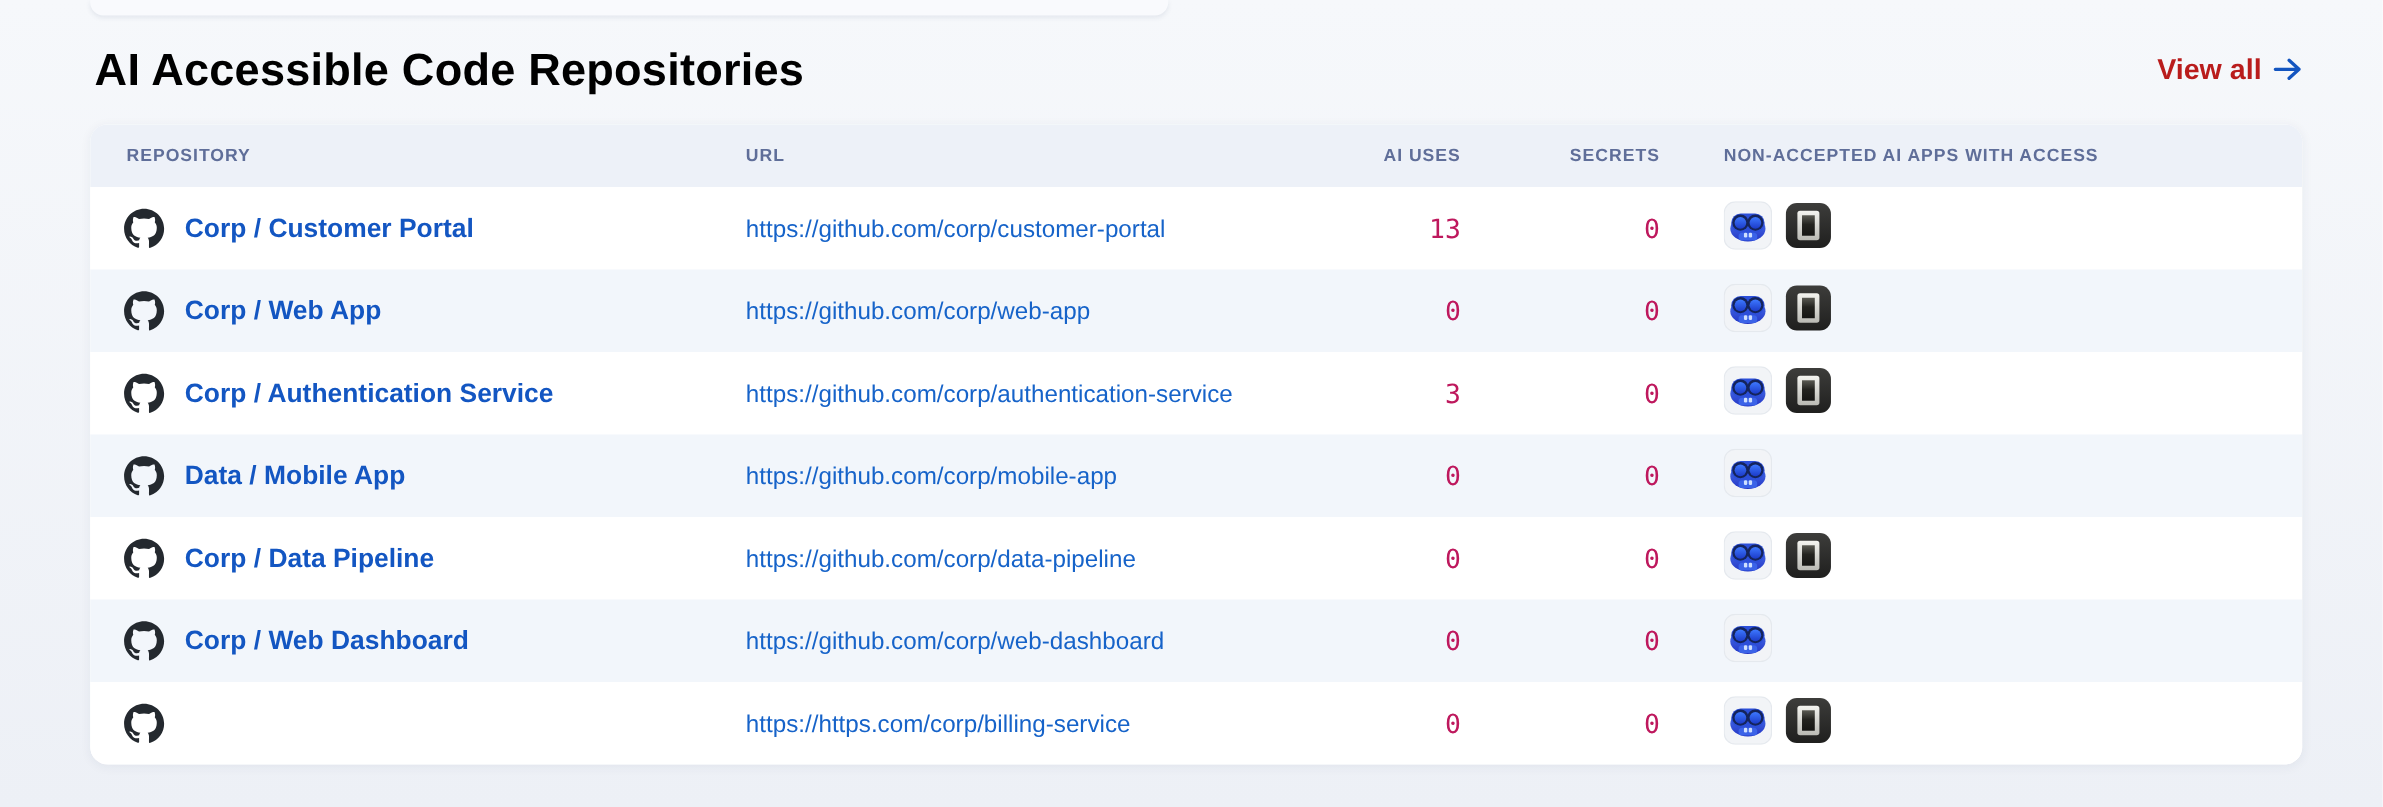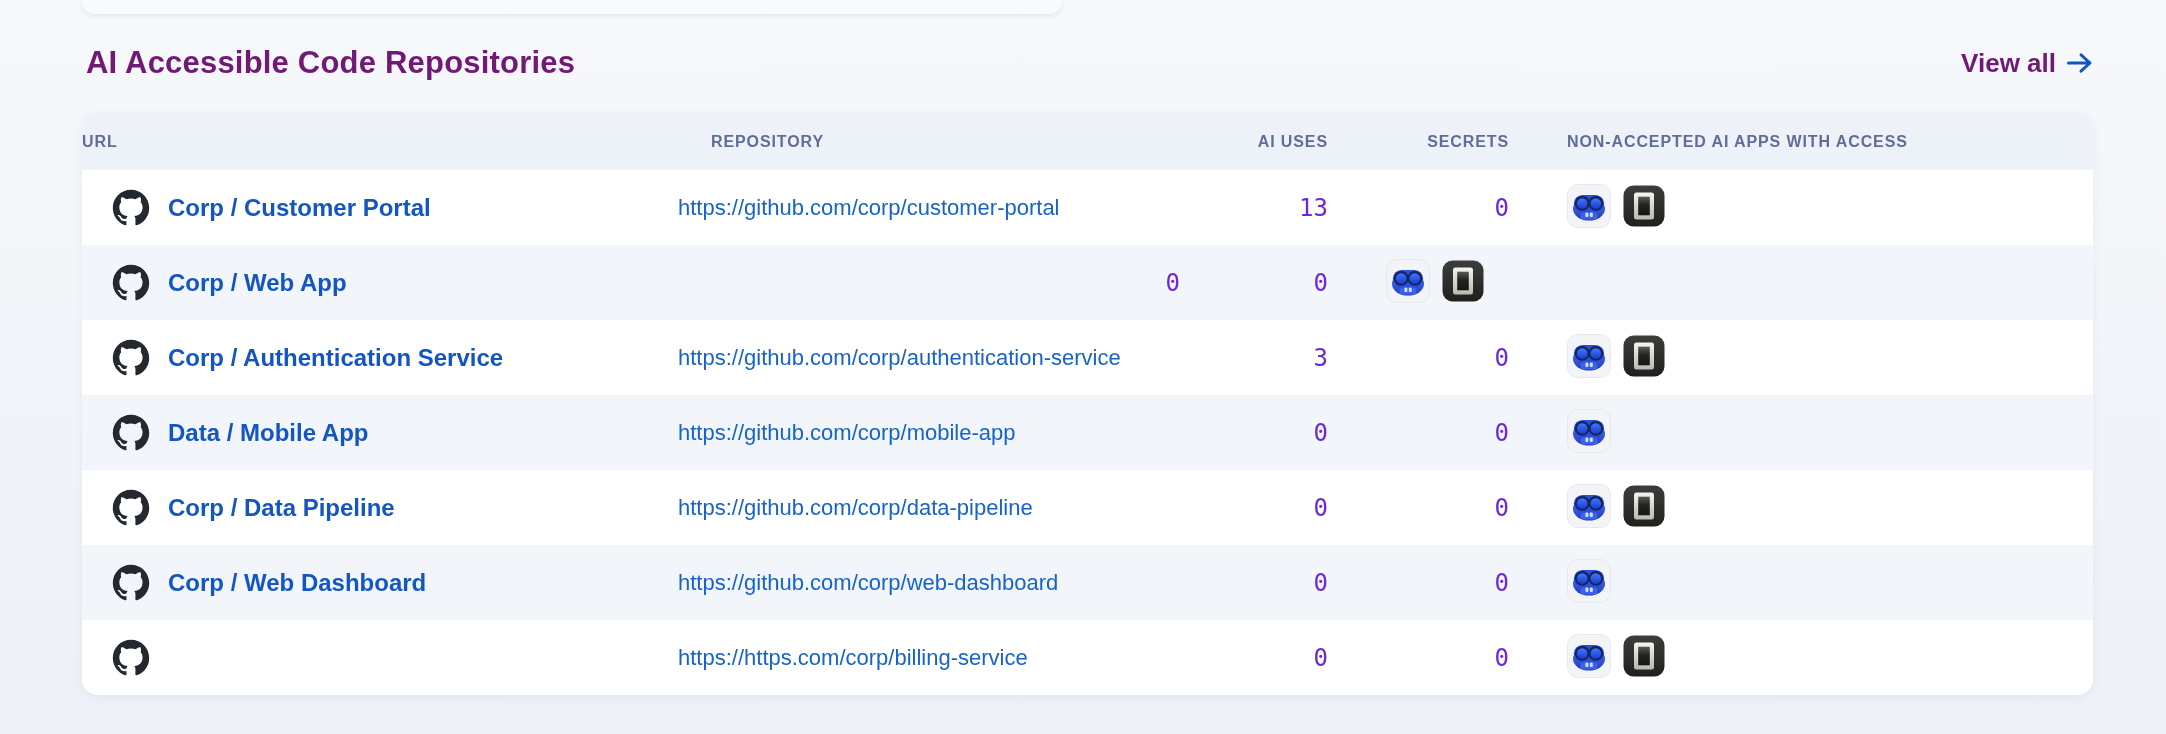--- a/index.html
+++ b/index.html
@@ -16,25 +16,25 @@
     background:#f9fafd;
     border-radius:0 0 12px 12px;
     box-shadow:0 2px 5px rgba(45,65,105,0.10);
   }
 
   .section-header {
     position:absolute; left:86px; top:34px; width:2007px; height:58px;
     display:flex; align-items:center; justify-content:space-between;
   }
   .section-title {
-    font-size:31px; font-weight:800; color:#701a75; letter-spacing:0.2px;
+    font-size:41px; font-weight:800; color:#000000; letter-spacing:0.2px;
   }
   .view-all {
     display:flex; align-items:center; gap:10px;
-    font-size:26px; font-weight:700; color:#701a75;
+    font-size:26px; font-weight:700; color:#b91c1c;
     text-decoration:none; cursor:pointer;
   }
   .view-all svg { display:block; }
 
   .card {
     position:absolute; left:82px; top:113px; width:2011px; height:582px;
     background:#ffffff; border-radius:16px;
     box-shadow:0 2px 10px rgba(30,50,90,0.06);
     overflow:hidden;
   }
@@ -64,21 +64,21 @@
   .repo-link {
     font-size:24px; font-weight:700; color:#1356c2;
     text-decoration:none; cursor:pointer; white-space:nowrap;
   }
   .url-link {
     font-size:22px; font-weight:400; color:#1663c9;
     text-decoration:none; cursor:pointer; white-space:nowrap;text-align:right;
   }
   .num-cell {
     font-family:"DejaVu Sans Mono", monospace;
-    font-size:24px; color:#6d28d9; text-align:right;
+    font-size:24px; color:#be185d; text-align:right;
   }
   .apps-cell { display:flex; align-items:center; gap:12px; padding-left:58px; }
   .app-icon { display:block; flex:none; }
 </style>
 </head>
 <body>
 
 <div class="top-sliver"></div>
 
 <div class="section-header">
@@ -88,22 +88,22 @@
     <span>
       <svg width="27" height="22" viewBox="0 0 27 22" fill="none">
         <path d="M2.5 11 H23.5 M15 2.8 L24 11 L15 19.2" stroke="#1355c0" stroke-width="3" stroke-linecap="round" stroke-linejoin="round"></path>
       </svg>
     </span>
   </a>
 </div>
 
 <div class="card">
   <div class="grid-row table-header">
+    <div class="th th-repository">REPOSITORY</div>
     <div class="th th-url">URL</div>
-    <div class="th th-repository">REPOSITORY</div>
     <div class="th th-ai-uses">AI USES</div>
     <div class="th th-secrets">SECRETS</div>
     <div class="th th-apps">NON-ACCEPTED AI APPS WITH ACCESS</div>
   </div>
   <div>
       <div class="grid-row table-row">
     <div class="repo-cell">
       <span>
         <svg width="38" height="38" viewBox="0 0 24 24">
           <path fill="#24292f" d="M12 .5C5.65.5.5 5.65.5 12c0 5.08 3.29 9.39 7.86 10.91.58.11.79-.25.79-.55 0-.27-.01-1.18-.02-2.14-3.2.7-3.88-1.36-3.88-1.36-.52-1.33-1.28-1.68-1.28-1.68-1.04-.71.08-.7.08-.7 1.15.08 1.76 1.18 1.76 1.18 1.03 1.76 2.69 1.25 3.34.96.1-.74.4-1.25.72-1.54-2.55-.29-5.24-1.28-5.24-5.69 0-1.26.45-2.28 1.18-3.09-.12-.29-.51-1.46.11-3.05 0 0 .96-.31 3.16 1.18.92-.26 1.9-.38 2.88-.39.98 0 1.96.13 2.88.39 2.19-1.49 3.15-1.18 3.15-1.18.63 1.59.23 2.76.12 3.05.74.81 1.18 1.83 1.18 3.09 0 4.42-2.69 5.39-5.26 5.68.41.36.78 1.06.78 2.14 0 1.54-.01 2.79-.01 3.17 0 .31.2.67.8.55A11.52 11.52 0 0 0 23.5 12C23.5 5.65 18.35.5 12 .5z"></path>
@@ -167,20 +167,23 @@
   </div>
       <div class="grid-row table-row">
     <div class="repo-cell">
       <span>
         <svg width="38" height="38" viewBox="0 0 24 24">
           <path fill="#24292f" d="M12 .5C5.65.5.5 5.65.5 12c0 5.08 3.29 9.39 7.86 10.91.58.11.79-.25.79-.55 0-.27-.01-1.18-.02-2.14-3.2.7-3.88-1.36-3.88-1.36-.52-1.33-1.28-1.68-1.28-1.68-1.04-.71.08-.7.08-.7 1.15.08 1.76 1.18 1.76 1.18 1.03 1.76 2.69 1.25 3.34.96.1-.74.4-1.25.72-1.54-2.55-.29-5.24-1.28-5.24-5.69 0-1.26.45-2.28 1.18-3.09-.12-.29-.51-1.46.11-3.05 0 0 .96-.31 3.16 1.18.92-.26 1.9-.38 2.88-.39.98 0 1.96.13 2.88.39 2.19-1.49 3.15-1.18 3.15-1.18.63 1.59.23 2.76.12 3.05.74.81 1.18 1.83 1.18 3.09 0 4.42-2.69 5.39-5.26 5.68.41.36.78 1.06.78 2.14 0 1.54-.01 2.79-.01 3.17 0 .31.2.67.8.55A11.52 11.52 0 0 0 23.5 12C23.5 5.65 18.35.5 12 .5z"></path>
         </svg>
       </span>
       <a class="repo-link">Corp / Web App</a>
     </div>
+    <div>
+      <a class="url-link">https://github.com/corp/web-app</a>
+    </div>
     <div class="num-cell">0</div>
     <div class="num-cell">0</div>
     <div class="apps-cell">
           <span class="app-icon">
     <svg width="44" height="44" viewBox="0 0 44 44">
       <defs>
         <linearGradient id="botBody" x1="0" y1="0" x2="0" y2="1">
           <stop offset="0" stop-color="#4f7bf2"></stop>
                   <stop offset="1" stop-color="#2335c4"></stop>
         </linearGradient>

